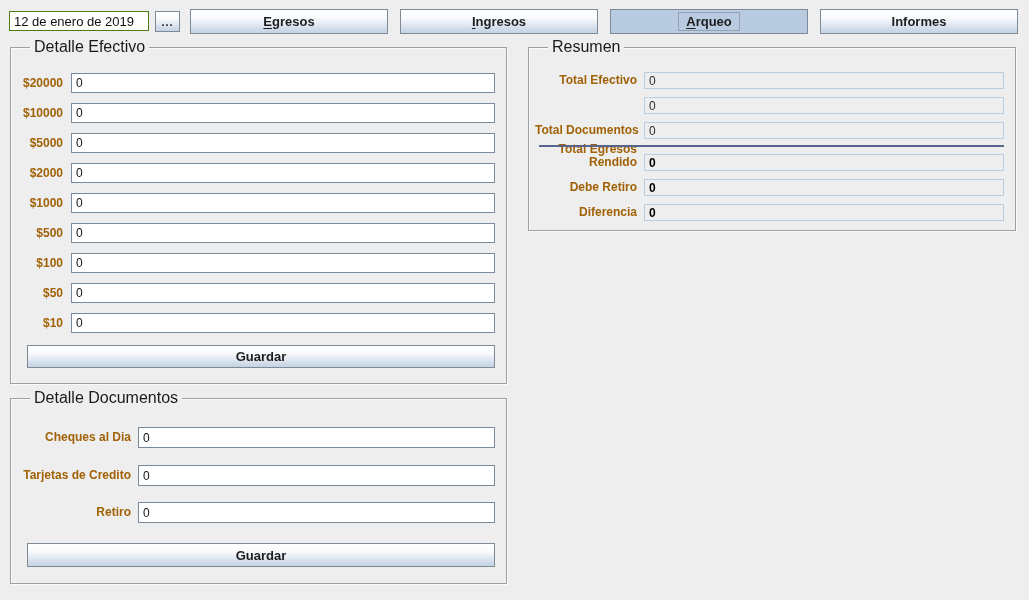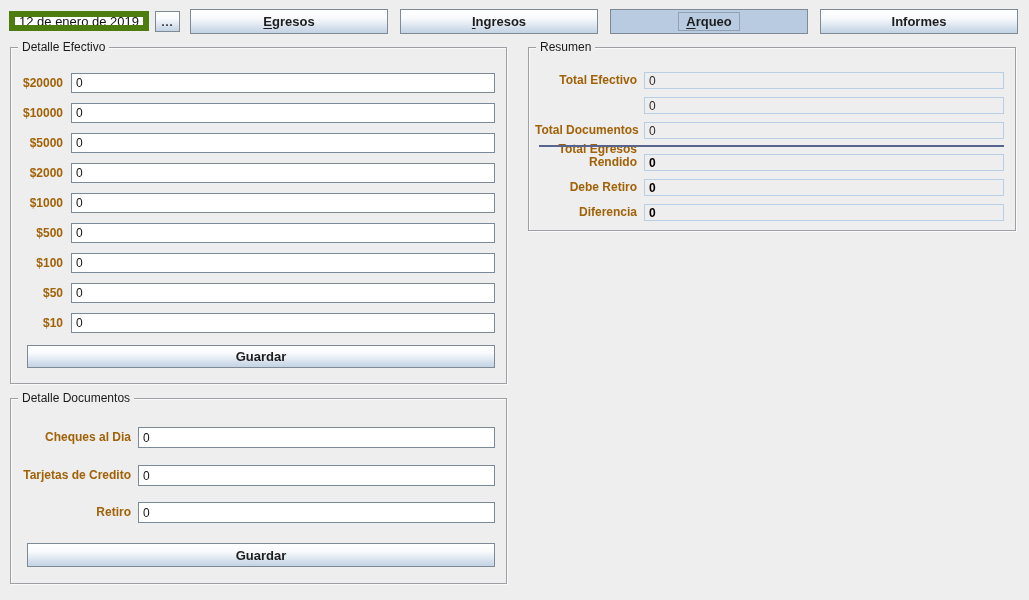--- a/index.html
+++ b/index.html
@@ -7,21 +7,21 @@
   body {
     position: relative;
     background: var(--window-bg, #eeeeee);
     font-family: "Liberation Sans", sans-serif;
     color: var(--text, #1b1b1b);
     overflow: hidden;
   }
   
   .date-field {
     position:absolute; left:9px; top:11px; width:140px; height:20px;
-    border:6px solid #4d7c0f; background:#ffffff; padding:0 4px;
+    border:1px solid #4d7c0f; background:#ffffff; padding:0 4px;
     font:13px "Liberation Sans", sans-serif; color:#111;
   }
   .btn {
     border:1px solid var(--button-border, #7f8a97);
     background: linear-gradient(180deg,#ffffff 0%,#f8fafc 35%,#e8eef5 55%,#d0dcea 82%,#c4d3e3 100%);
     font:bold 13px "Liberation Sans", sans-serif; color:#1d1d1d;
     cursor:default; text-align:center;
   }
   .mini-btn { position:absolute; left:155px; top:11px; width:25px; height:21px; font-size:11px; letter-spacing:1px; }
   .nav { position:absolute; left:190px; top:9px; display:flex; gap:12px; }
@@ -30,22 +30,22 @@
   .nav-label { padding:1px 7px; border:1px solid transparent; line-height:15px; }
   .nav-btn.active .nav-label { border-color:#93a2b3; }
   .nav-label u { text-underline-offset:2px; }
   
   .group {
     position:absolute;
     border:1px solid #9c9fa3;
     box-shadow: inset 1px 1px 0 #fafafa, 1px 1px 0 #fafafa;
   }
   .group-title {
-    position:absolute; top:-8px; left:7px; background:var(--window-bg,#eeeeee);
-    padding:0 4px; font-size:12px; line-height:14px; color:#1a1a1a; white-space:nowrap;
+    position:absolute; top:-8px; left:19px; background:var(--window-bg,#eeeeee);
+    padding:0 4px; font-size:16px; line-height:14px; color:#1a1a1a; white-space:nowrap;
   }
   #panel-efectivo   { left:10px;  top:47px;  width:497px; height:337px; }
   #panel-documentos { left:10px;  top:398px; width:497px; height:186px; }
   #panel-resumen    { left:528px; top:47px;  width:488px; height:184px; }
   
   .flabel {
     position:absolute; text-align:right; font-weight:bold; font-size:12px;
     color:#a16207; white-space:nowrap;
   }
   .field {

